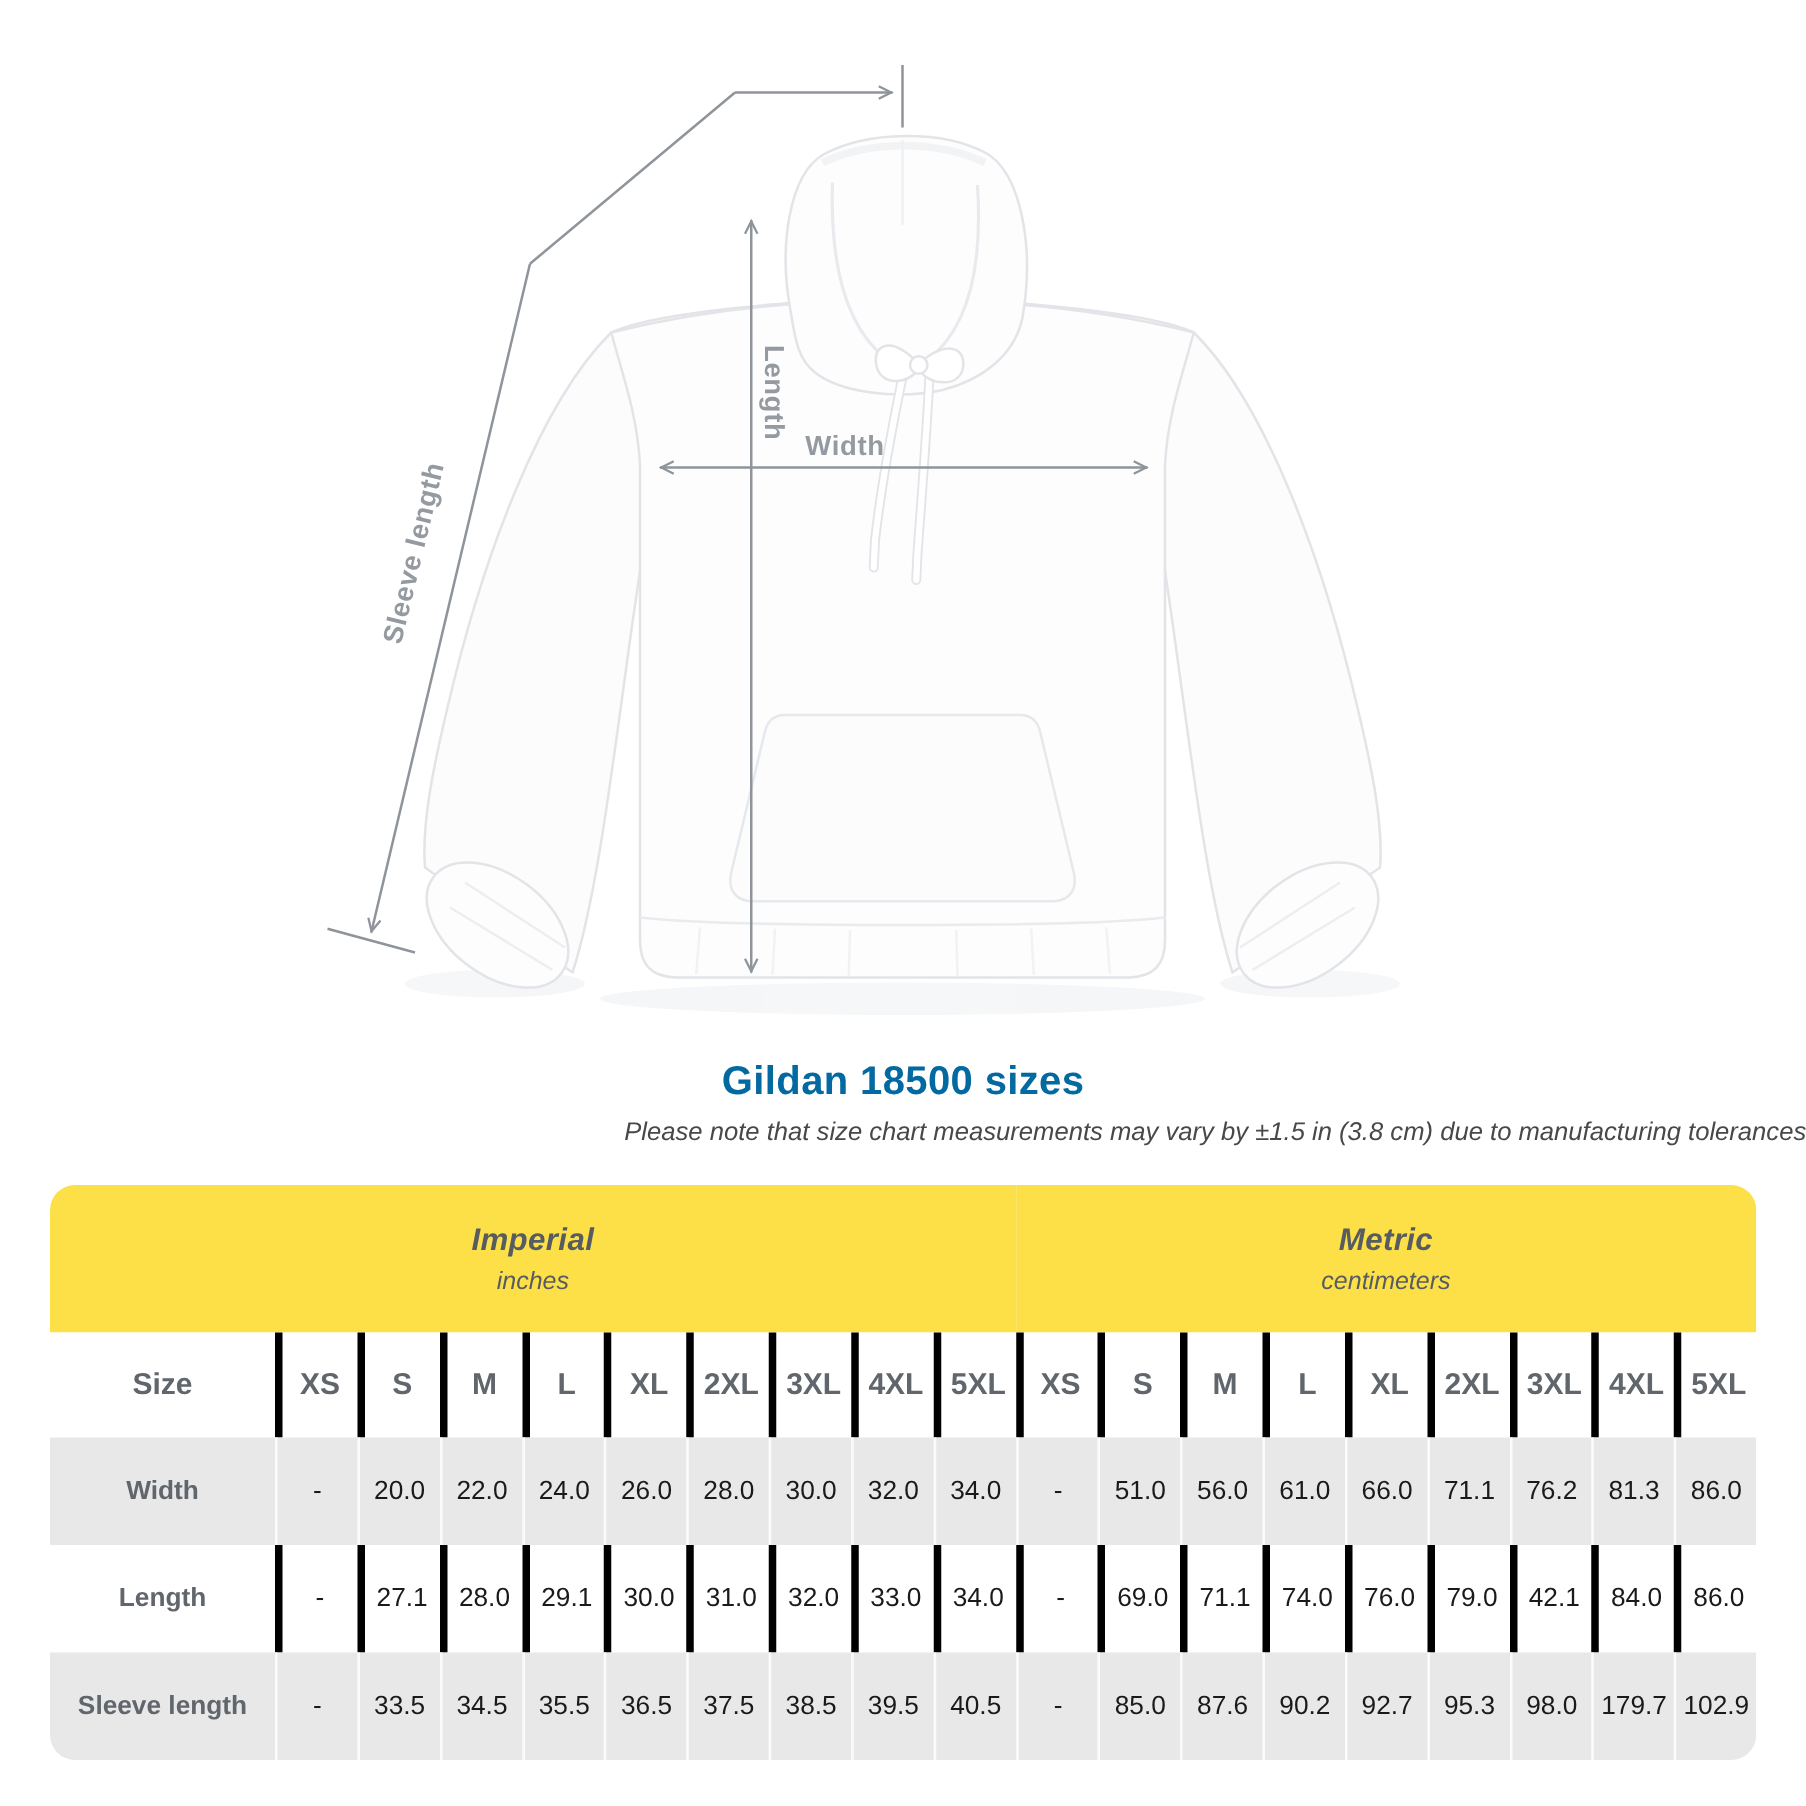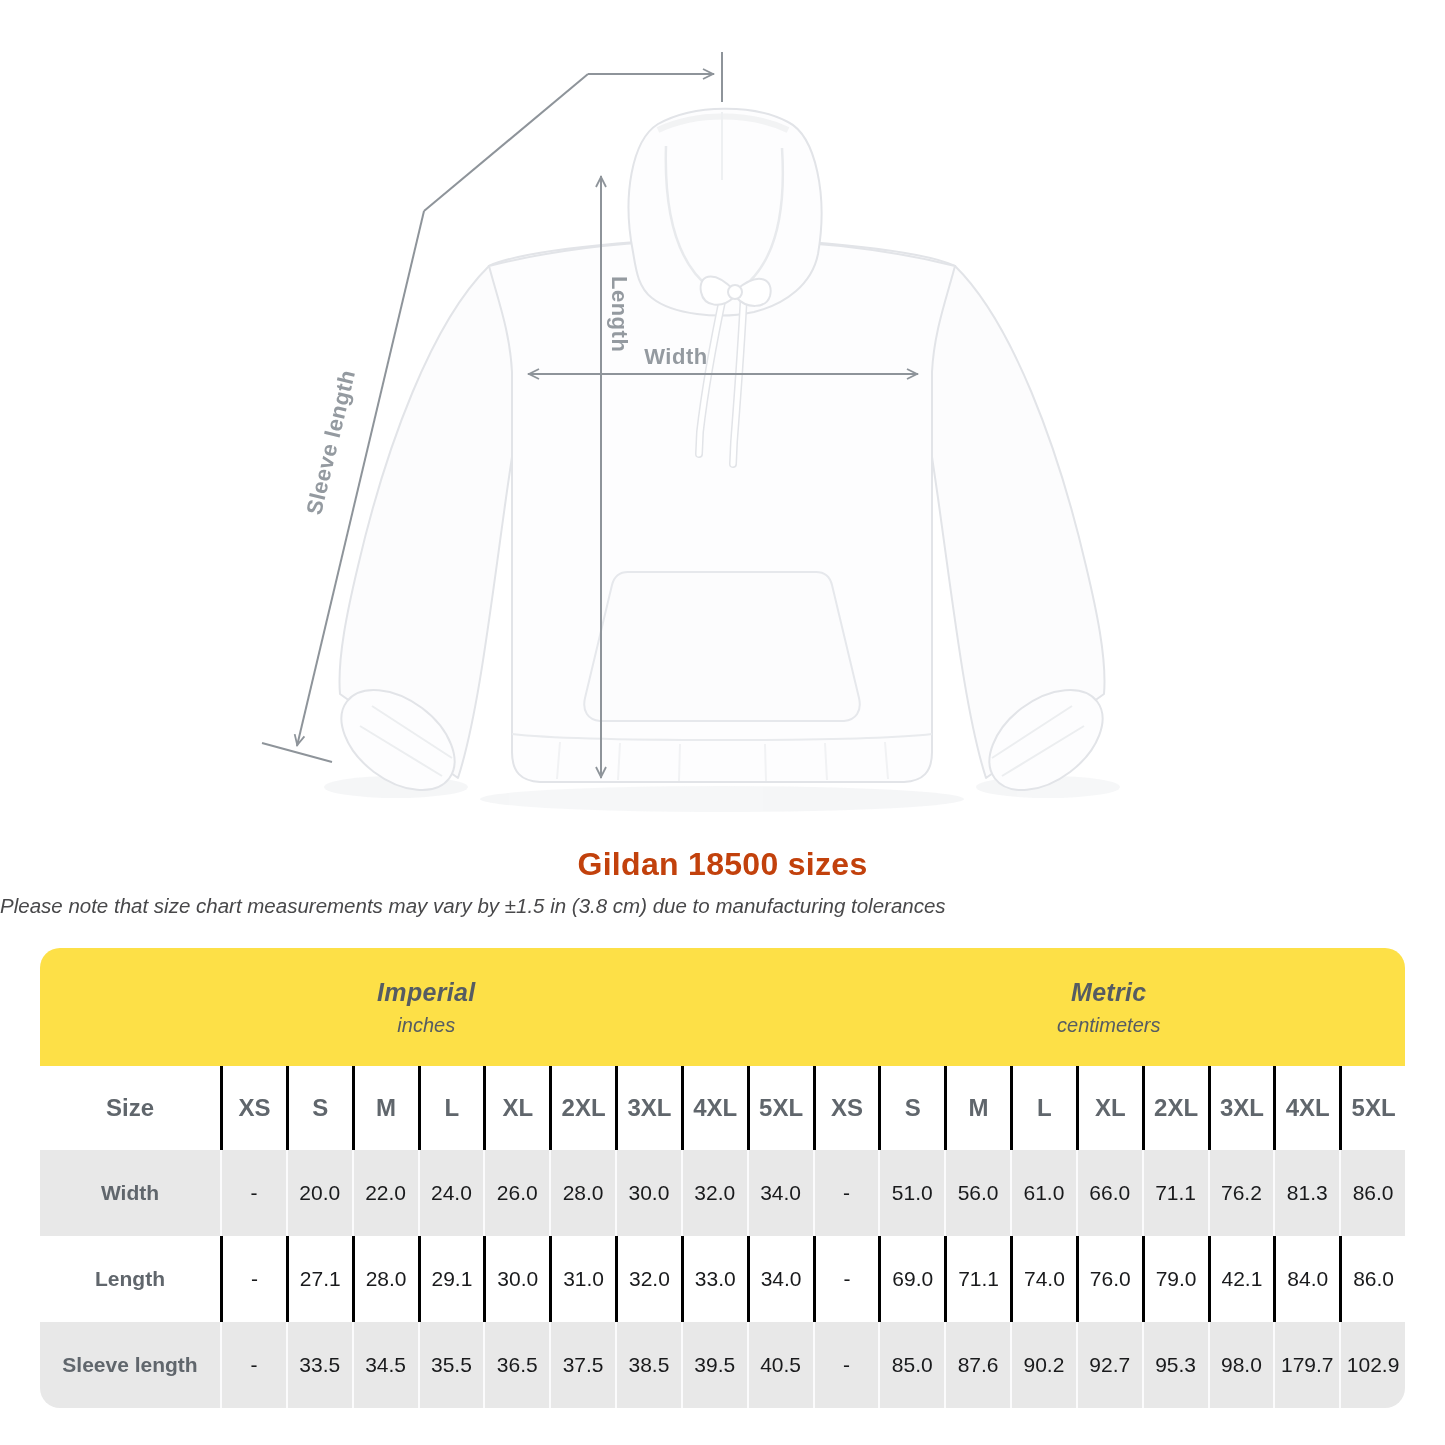--- a/index.html
+++ b/index.html
@@ -3,43 +3,43 @@
 <meta charset="utf-8">
 <style>
   html,body{margin:0;padding:0;background:#ffffff;}
   .stage{
     position:relative;width:1445px;height:1445px;background:#ffffff;overflow:hidden;
     font-family:"Liberation Sans","DejaVu Sans",sans-serif;
   }
   .diagram-svg{position:absolute;top:0;left:0;}
   .page-title{
     position:absolute;top:846px;left:0;width:100%;text-align:center;
-    font-size:32px;font-weight:bold;color:#c2410c;letter-spacing:.3px;
+    font-size:32px;font-weight:bold;color:#0369a1;letter-spacing:.3px;
   }
   .tolerance-note{
-    position:absolute;top:894px;left:0;width:100%;text-align:left;
+    position:absolute;top:894px;left:0;width:100%;text-align:right;
     font-style:italic;font-size:20.5px;color:#48484a;
   }
   .size-table{
     position:absolute;left:40px;top:948px;width:1365px;
     display:grid;
     grid-template-columns:180px repeat(18,1fr);
     grid-template-rows:118px 84px 86px 86px 86px;
     border-radius:20px;overflow:hidden;
     background:#ffffff;
   }
   .c{display:flex;align-items:center;justify-content:center;}
   .unit{background:#fde047;flex-direction:column;gap:7px;}
   .unit-imperial{grid-column:1 / span 10;}
   .unit-metric{grid-column:11 / span 9;justify-content:center;}
   .unit-name{font-size:25px;font-weight:bold;font-style:italic;color:#565c62;letter-spacing:.3px;}
   .unit-sub{font-size:20px;font-style:italic;color:#565c62;}
   .row-white{background:#ffffff;}
   .row-gray{background:#e8e8e8;}
-  .sep-g{border-left:3px solid #000000;}
+  .sep-g{border-left:6px solid #000000;}
   .sep-w{border-left:2px solid #fbfbfc;}
   .hdr{font-size:24px;font-weight:bold;color:#60666c;}
   .rlabel{font-size:21px;font-weight:bold;color:#60666c;}
   .val{font-size:21px;color:#191a1c;}
   .diag-label{fill:#949aa0;font-weight:bold;font-size:22px;letter-spacing:.5px;}
 </style>
 </head>
 <body>
 
 <div class="stage">

